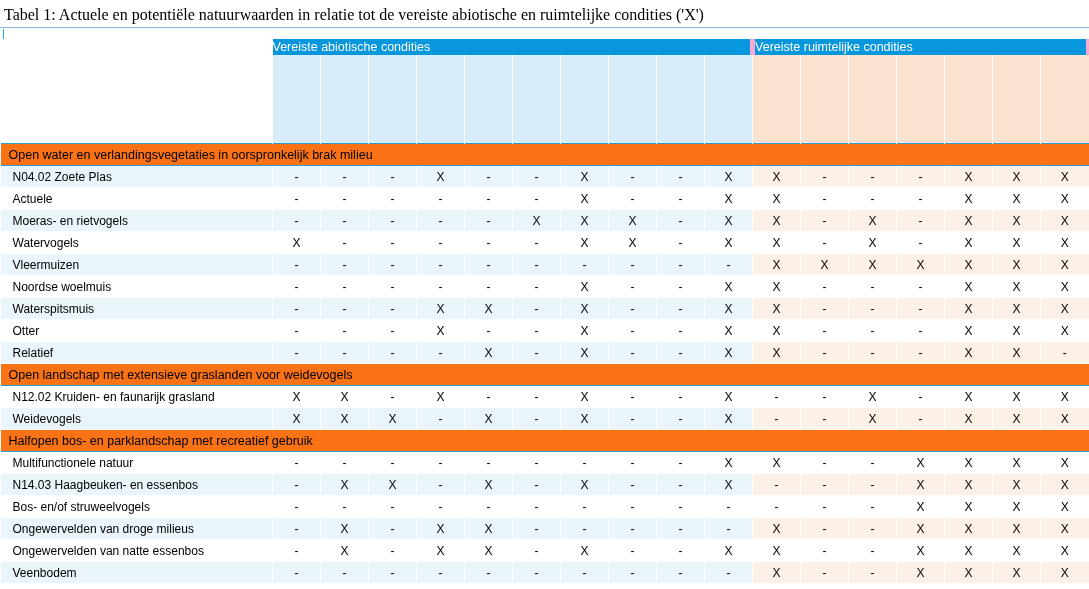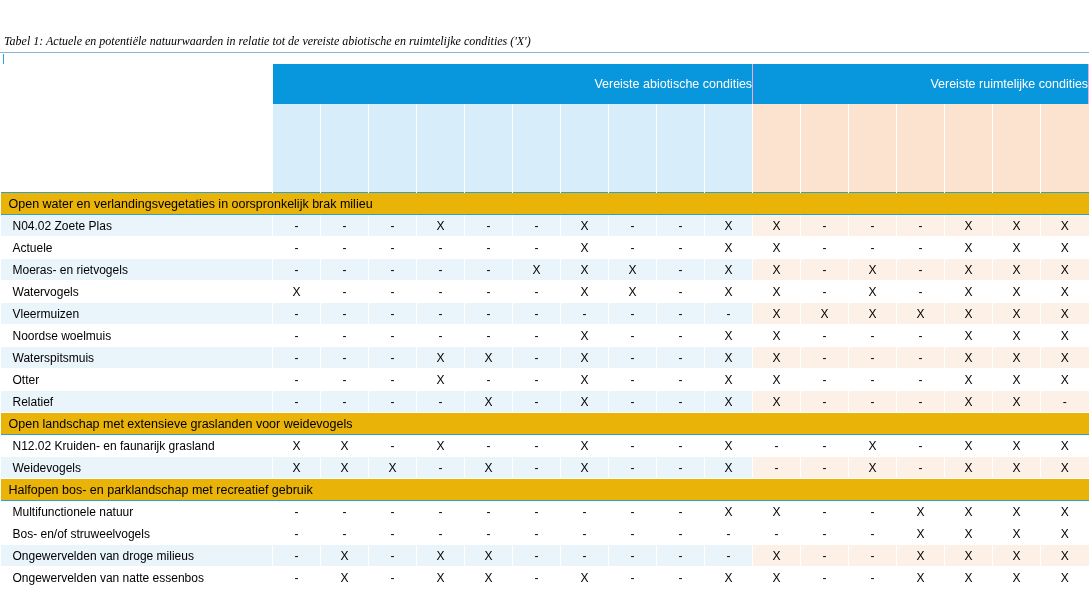--- a/index.html
+++ b/index.html
@@ -15,25 +15,23 @@
     color: #000000;
     overflow: hidden;
   }
   .page {
     position: relative;
     width: 1089px;
     height: 589px;
   }
   .caption {
     font-family: "Liberation Serif", serif;
-    font-style: italic;
-    font-size: 12px;
+    font-size: 16px;
     color: #000;
     padding: 6px 4px 3px 4px;
-    margin-top: 28px;
   }
   .caption-rule {
     border-top: 1px solid #8ab4d8;
     margin: 0 0 0 0;
     height: 1px;
     width: 100%;
   }
   .spacer {
     height: 10px;
     border-left: 1px solid #29a3dd;
@@ -50,23 +48,23 @@
     margin: 0;
     font-weight: normal;
     vertical-align: middle;
   }
   
   .grp {
     background: #0896dc;
     color: #ffffff;
     font-weight: bold;
     font-size: 12.5px;
-    text-align: right;
-    height: 40px;
-    border-right: 1px solid #f9a8d4;
+    text-align: left;
+    height: 16px;
+    border-right: 5px solid #f9a8d4;
   }
   .grp-blank {
     background: #ffffff;
   }
   
   .colhead {
     height: 88px;
     vertical-align: bottom;
     position: relative;
     border-left: 1px solid #ffffff;
@@ -92,21 +90,21 @@
     width: 84px;
     font-size: 10.5px;
     font-weight: bold;
     line-height: 11px;
     color: #1a1a1a;
     white-space: normal;
     text-align: left;
   }
   
   .section td {
-    background: #eab308;
+    background: #f97316;
     font-weight: bold;
     font-size: 12.5px;
     height: 21px;
     border-top: 1px solid #2b9fd8;
     border-bottom: 1px solid #2b9fd8;
   }
   .section .lbl {
     padding-left: 8px;
     text-align: left;
   }
@@ -497,20 +495,40 @@
           <td class="ab">-</td>
           <td class="ab">X</td>
           <td class="rm">X</td>
           <td class="rm">-</td>
           <td class="rm">-</td>
           <td class="rm">X</td>
           <td class="rm">X</td>
           <td class="rm">X</td>
           <td class="rm">X</td>
         </tr>
+        <tr class="data odd">
+          <td class="lbl">N14.03 Haagbeuken- en essenbos</td>
+          <td class="ab">-</td>
+          <td class="ab">X</td>
+          <td class="ab">X</td>
+          <td class="ab">-</td>
+          <td class="ab">X</td>
+          <td class="ab">-</td>
+          <td class="ab">X</td>
+          <td class="ab">-</td>
+          <td class="ab">-</td>
+          <td class="ab">X</td>
+          <td class="rm">-</td>
+          <td class="rm">-</td>
+          <td class="rm">-</td>
+          <td class="rm">X</td>
+          <td class="rm">X</td>
+          <td class="rm">X</td>
+          <td class="rm">X</td>
+        </tr>
         <tr class="data even">
           <td class="lbl">Bos- en/of struweelvogels</td>
           <td class="ab">-</td>
           <td class="ab">-</td>
           <td class="ab">-</td>
           <td class="ab">-</td>
           <td class="ab">-</td>
           <td class="ab">-</td>
           <td class="ab">-</td>
           <td class="ab">-</td>

